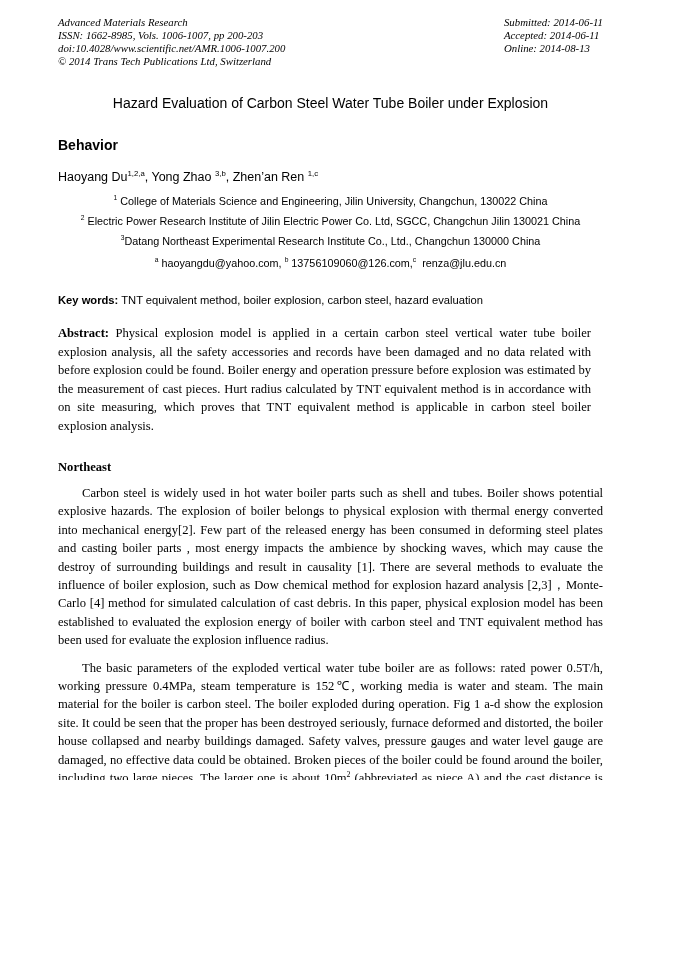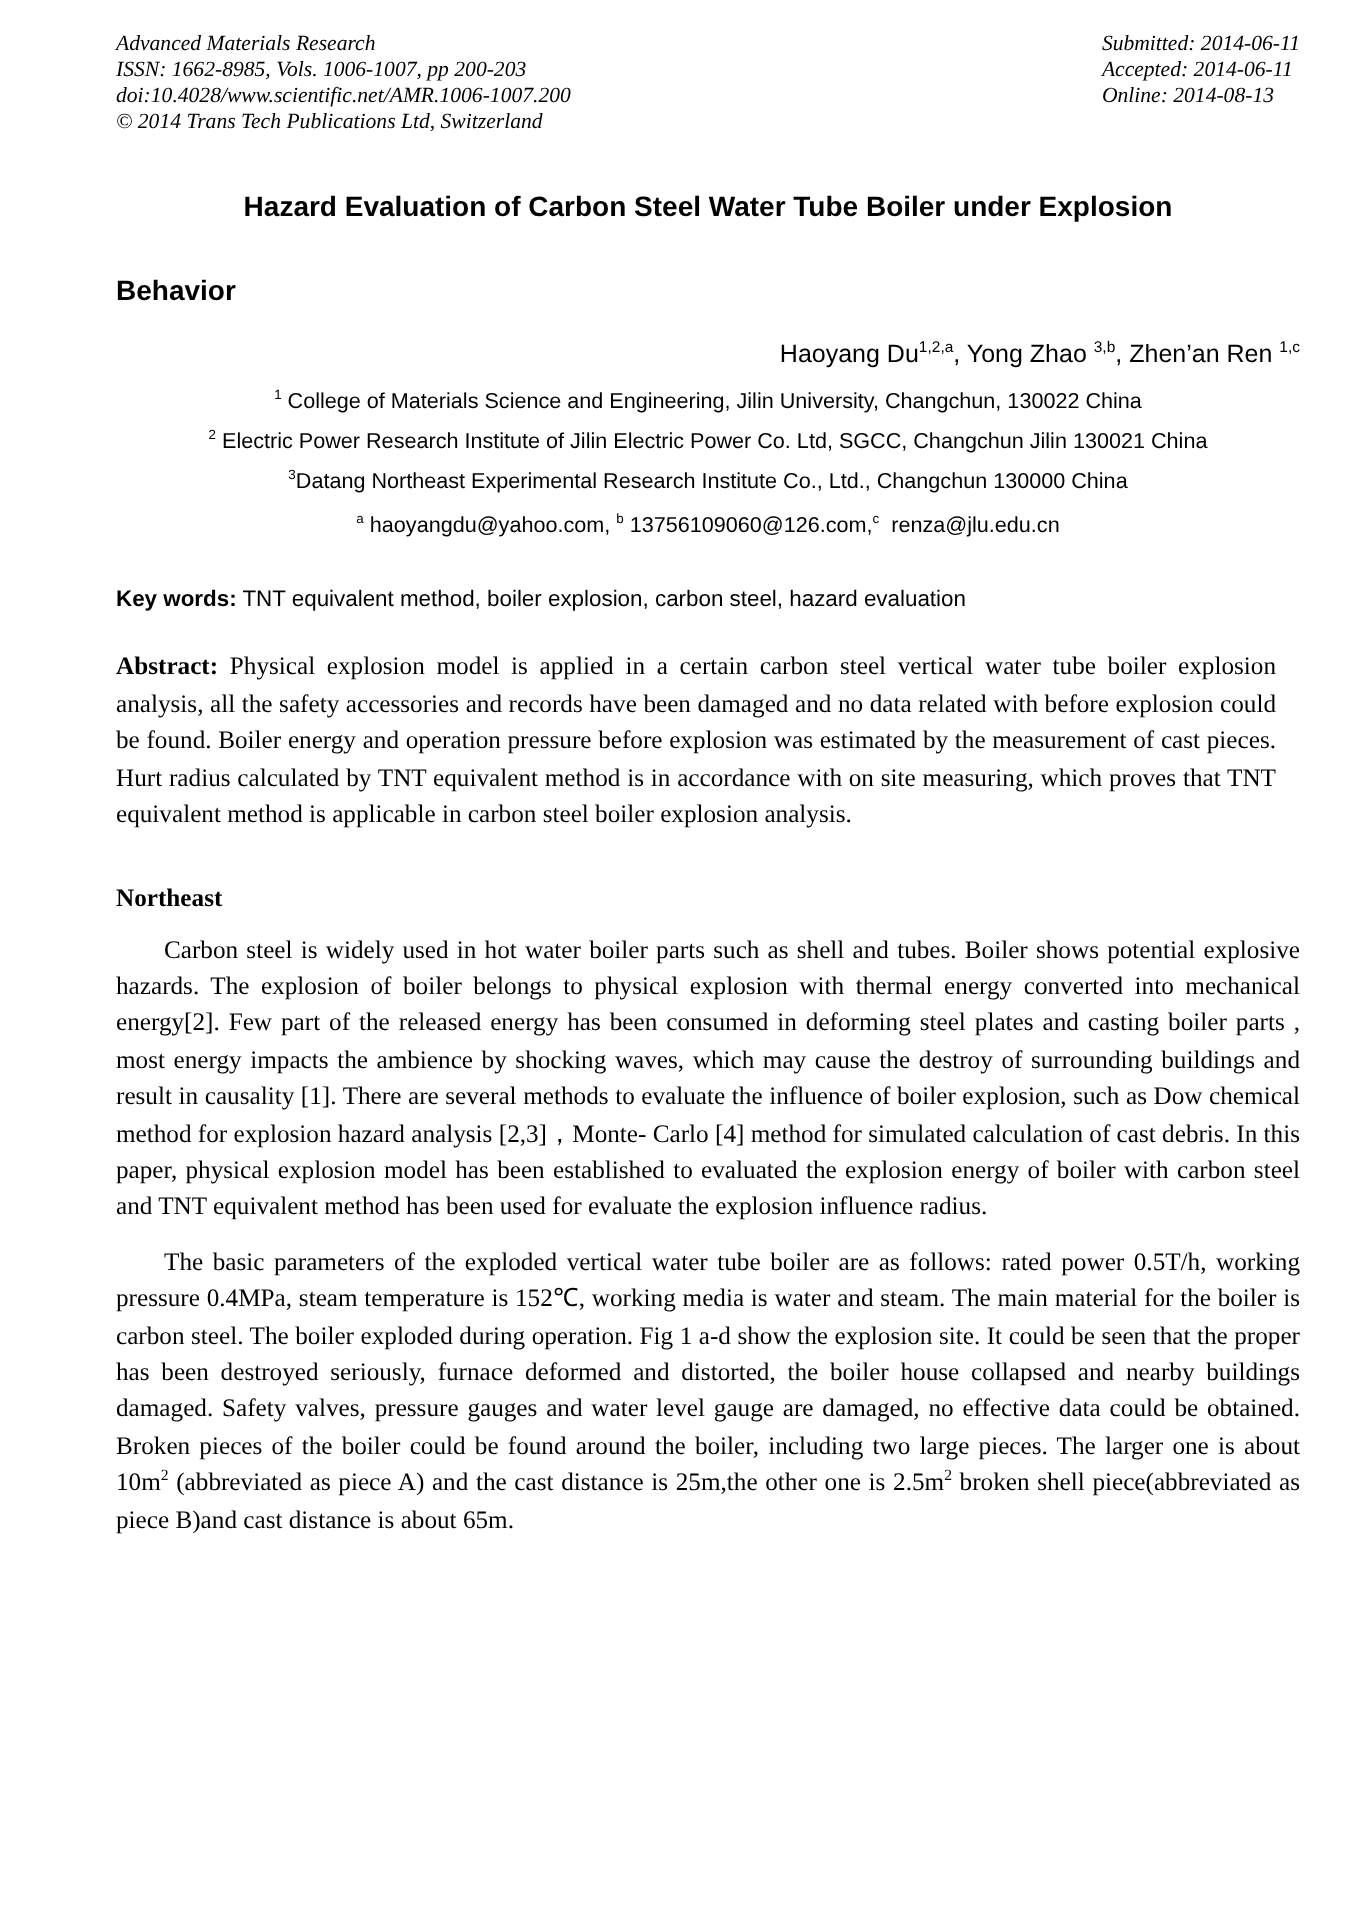--- a/index.html
+++ b/index.html
@@ -7,56 +7,56 @@
     padding: 0;
     background: #ffffff;
   }
   .page {
     position: relative;
     width: 678px;
     height: 780px;
     background: #ffffff;
     color: #000000;
     box-sizing: border-box;
-    padding: 16px 28px 0 58px;
+    padding: 16px 75px 0 58px;
     overflow: hidden;
     font-family: "Liberation Serif", serif;
   }
   
   .journal-header {
     display: flex;
     justify-content: space-between;
     font-family: "Liberation Serif", serif;
     font-style: italic;
     font-size: 10.8px;
     line-height: 13px;
   }
   .journal-header .right {
     text-align: left;
   }
   
   .title-line1 {
     margin-top: 27px;
     text-align: center;
     font-family: "Liberation Sans", sans-serif;
-    font-weight: bold;
+    font-weight: normal;
     font-size: 14px;
     line-height: 16px;
   }
   .title-line2 {
     margin-top: 26px;
     text-align: left;
     font-family: "Liberation Sans", sans-serif;
     font-weight: bold;
     font-size: 14px;
     line-height: 16px;
   }
   .authors {
     margin-top: 17px;
-    text-align: right;
+    text-align: left;
     font-family: "Liberation Sans", sans-serif;
     font-size: 12.5px;
     line-height: 15px;
   }
   .affiliations {
     margin: 9px auto 0 auto;
     max-width: 548px;
     text-align: center;
     font-family: "Liberation Sans", sans-serif;
     font-size: 10.8px;

